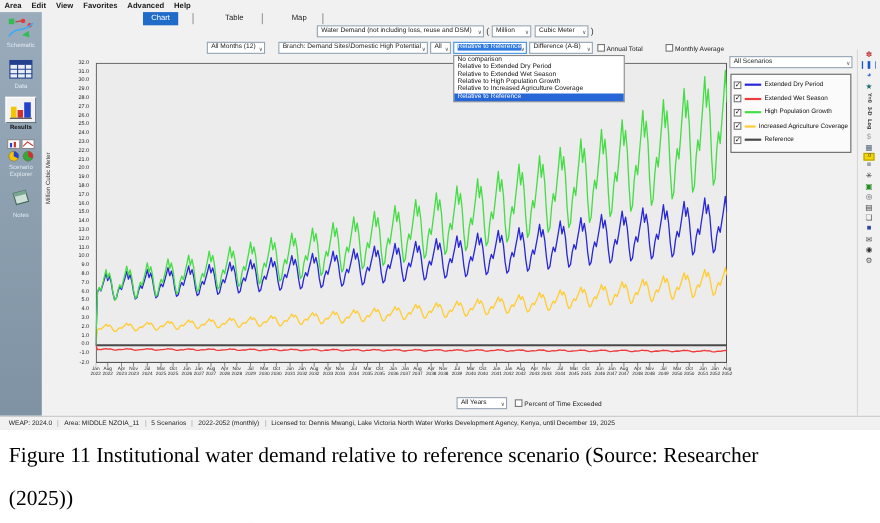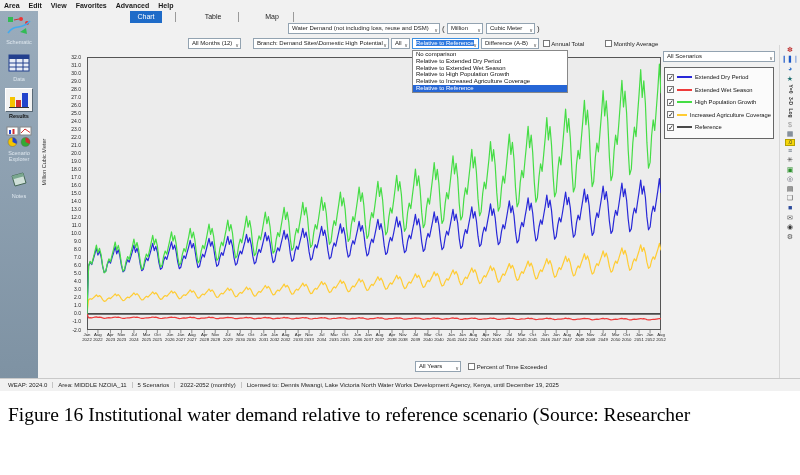--- a/index.html
+++ b/index.html
@@ -394,15 +394,16 @@
     <div id="status-bar">
         <span class="seg">WEAP: 2024.0</span>
         <span class="seg">Area: MIDDLE NZOIA_11</span>
         <span class="seg">5 Scenarios</span>
         <span class="seg">2022-2052 (monthly)</span>
         <span class="seg">Licensed to: Dennis Mwangi, Lake Victoria North Water Works Development Agency, Kenya, until December 19, 2025</span>
       </div>
   </div>
 
   <div id="caption">
-    <div class="cap-line">Figure 16 Institutional water demand relative to reference scenario (Source: Researcher</div>
+    <div class="cap-line">Figure 11 Institutional water demand relative to reference scenario (Source: Researcher</div>
+    <div class="cap-line">(2025))</div>
   </div>
 </div>
 
 </body></html>

